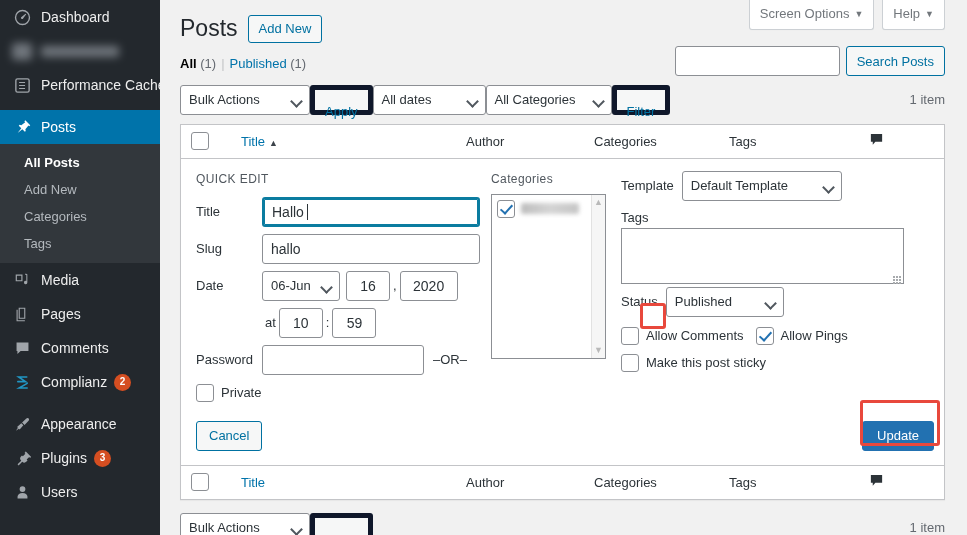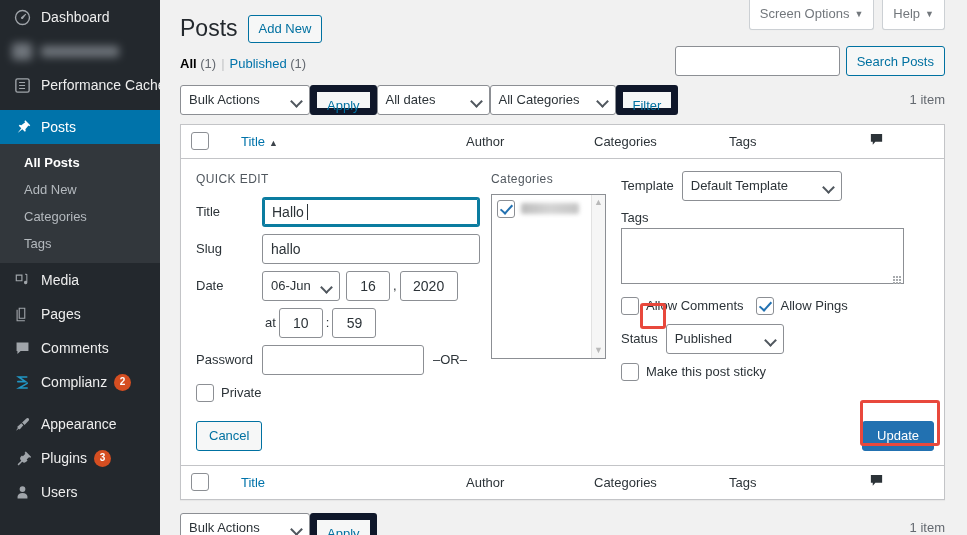--- a/index.html
+++ b/index.html
@@ -123,23 +123,23 @@
     position: relative; display: inline-flex; align-items: center;
   }
   .selwrap { position: relative; display: inline-block; }
   .selwrap::after {
     content: ""; position: absolute; right: 9px; top: 12px;
     width: 7px; height: 7px; border-right: 2px solid #50575e;
     border-bottom: 2px solid #50575e; transform: rotate(45deg);
     pointer-events: none;
   }
   .btn-secondary {
-    height: 30px; background: #f6f7f7; border: 7px solid #0f172a;
+    height: 30px; background: #f6f7f7; border: 5px solid #0f172a;
     border-radius: 3px; color: #0071a1; font-size: 13px;
-    padding: 0 10px; font-family: inherit; line-height: 28px;
+    padding: 8px 10px; font-family: inherit; line-height: 28px;
   }
   .displaying-num {
     margin-left: auto; font-size: 13px; color: #646970;
   }
 
   
   .wp-table {
     background: #fff; border: 1px solid #c3c4c7; border-radius: 0;
     box-shadow: 0 1px 1px rgba(0,0,0,.04);
     width: 100%; margin-top: 8px;
@@ -528,32 +528,32 @@
           </div>
 
           <div style="margin-bottom:3px">
             <span class="qe-right-label">Tags</span>
           </div>
           <div style="position:relative;width:283px">
             <textarea class="tags-area" style=""></textarea>
             <span class="resize-grip"></span>
           </div>
 
+          <div class="qe-right-row">
+            <span class="qe-right-label">Status</span>
+            <span class="selwrap">
+              <span class="fakeselect status-select">Published</span>
+            </span>
+          </div>
+
           <div class="qe-right-row" style="margin-top:10px">
             <span class="cb"></span>
             <span class="inline-lbl">Allow Comments</span>
             <span class="cb checked" style="margin-left:12px"></span>
             <span class="inline-lbl">Allow Pings</span>
-          </div>
-
-          <div class="qe-right-row">
-            <span class="qe-right-label">Status</span>
-            <span class="selwrap">
-              <span class="fakeselect status-select">Published</span>
-            </span>
           </div>
 
           <div class="qe-right-row">
             <span class="cb"></span>
             <span class="inline-lbl">Make this post sticky</span>
           </div>
         </div>
       </div>
 
       <div class="qe-actions">

